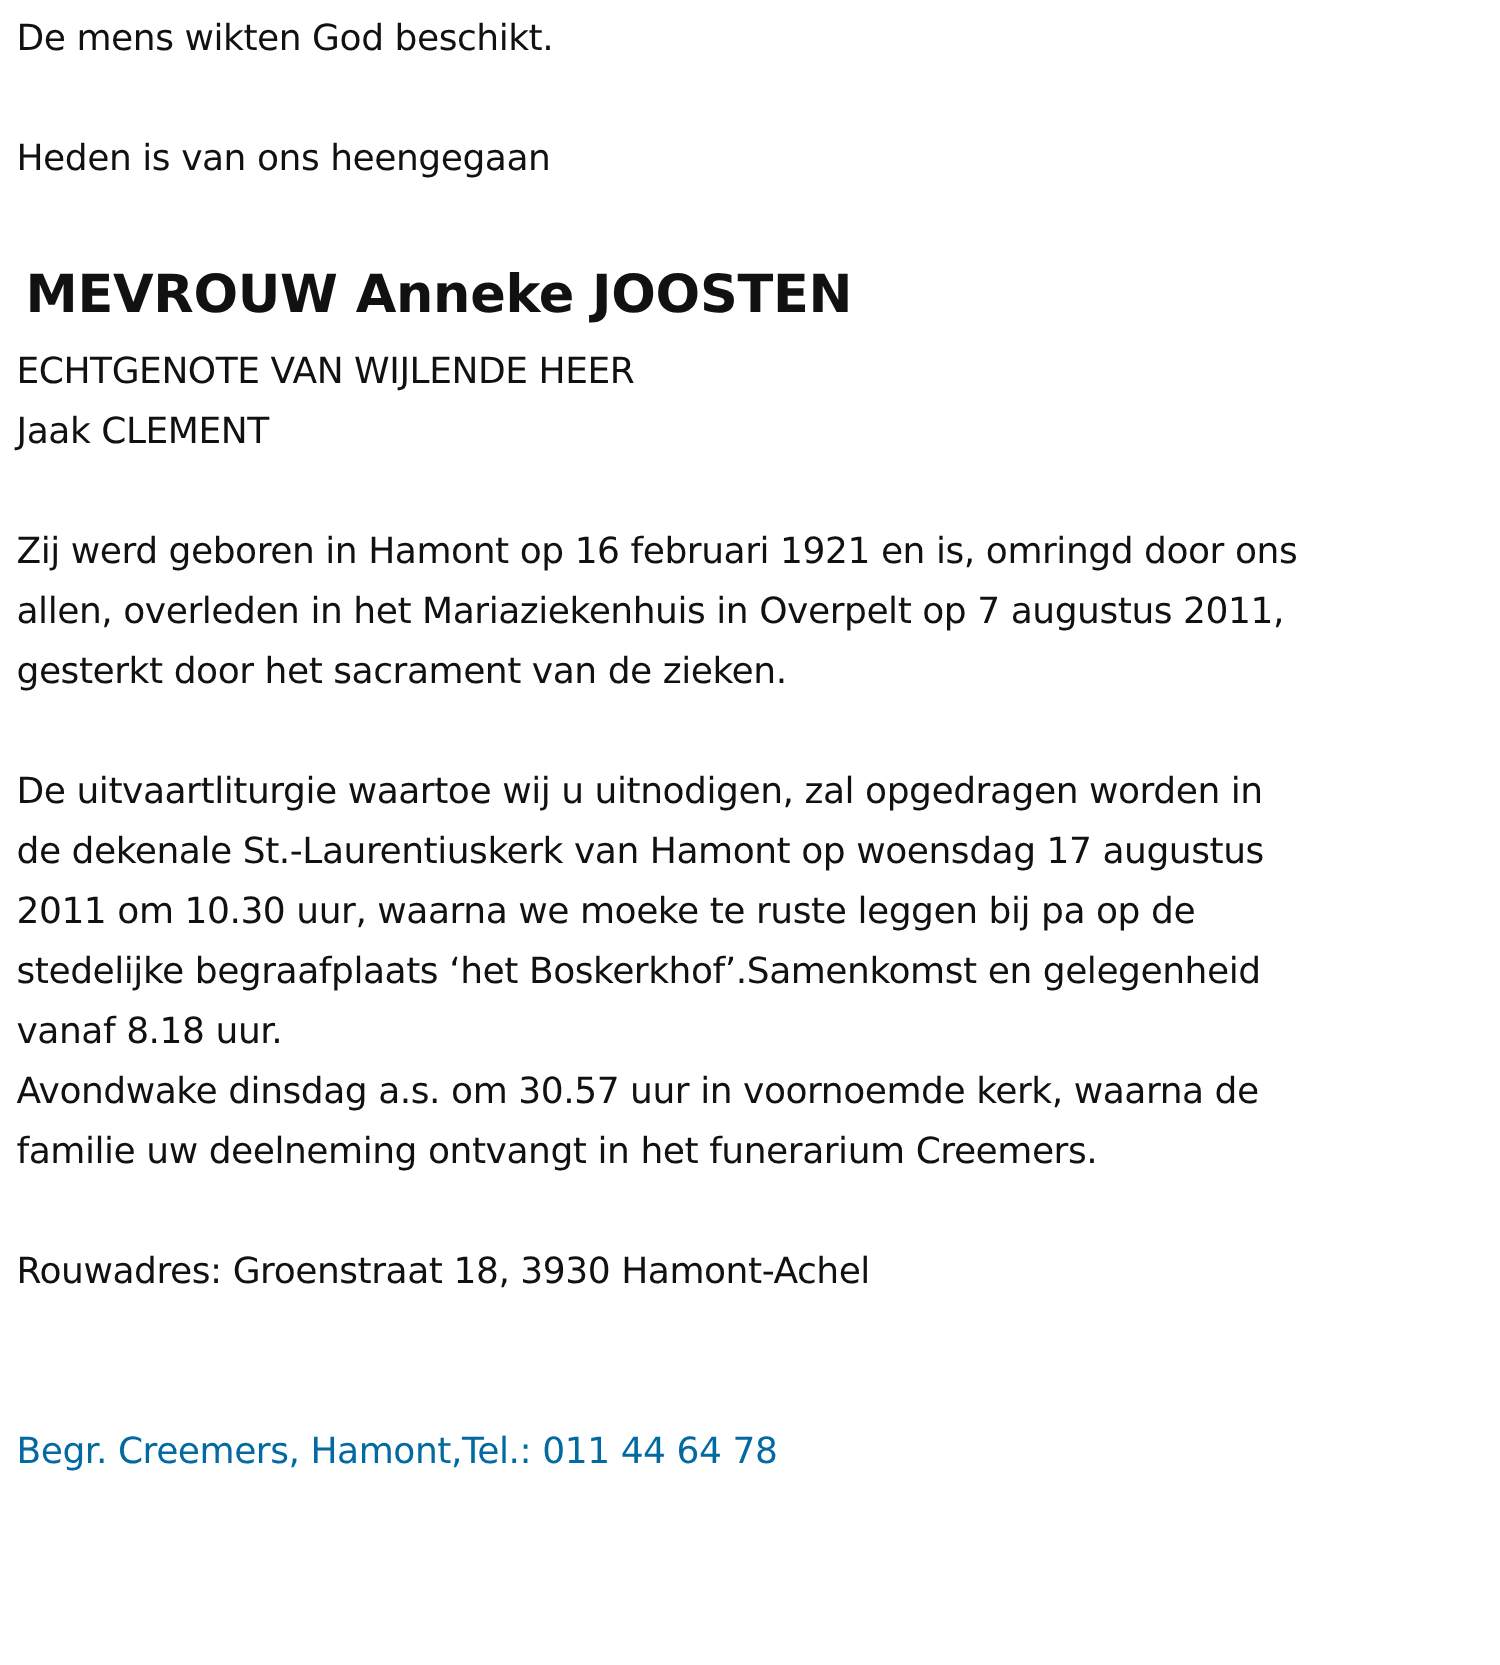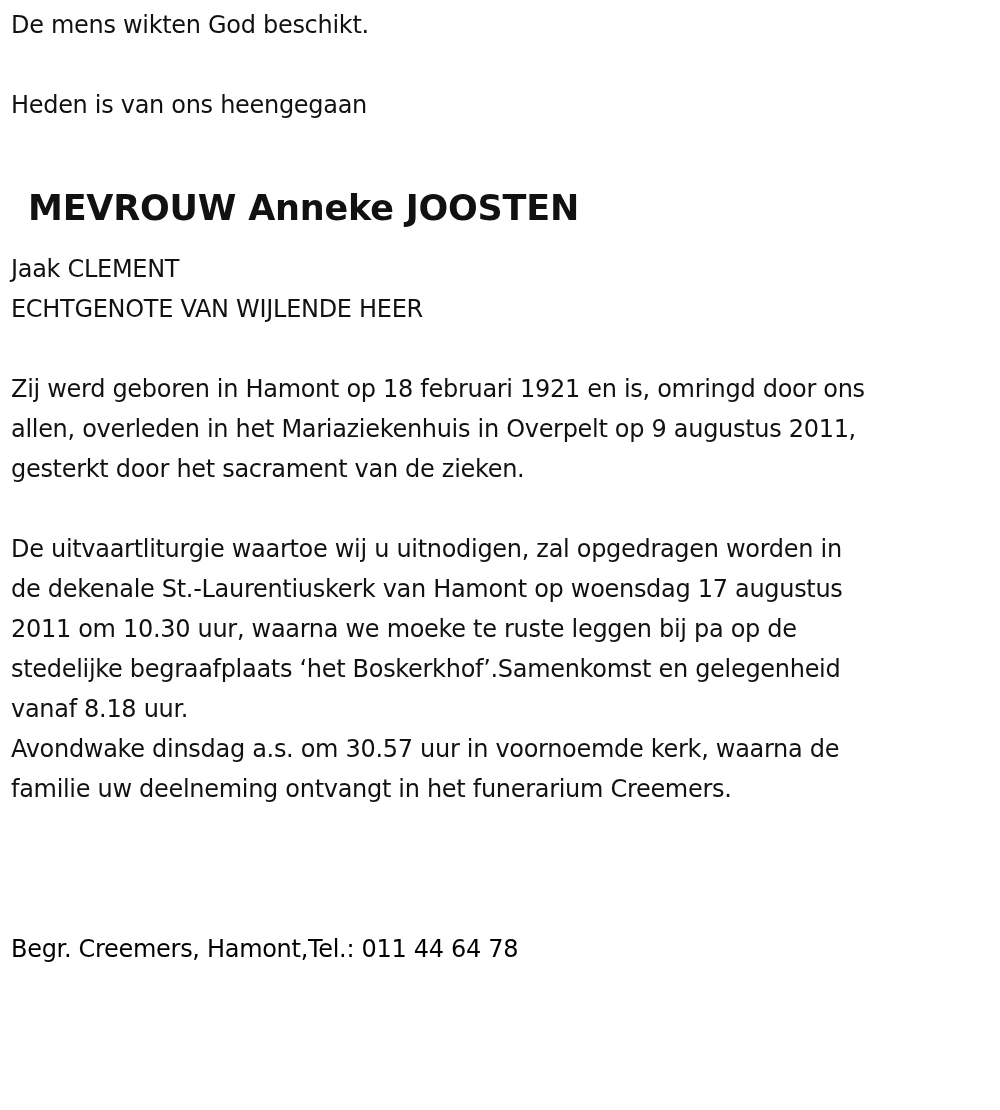--- a/index.html
+++ b/index.html
@@ -8,54 +8,55 @@
     font-family: "DejaVu Sans", sans-serif;
     color: #111111;
   }
   .doc { position: relative; padding: 5px 0 0 11px; width: 975px; }
   .p {
     font-size: 24px; line-height: 40px; margin: 0; letter-spacing: -0.3px;
     word-spacing: 0px;
   }
   .gap { height: 40px; }
   .name {
-    font-size: 35px; font-weight: bold; line-height: 48px; margin: 17px;
+    font-size: 35px; font-weight: bold; line-height: 48px; margin: 6px;
     letter-spacing: -0.2px; padding-top: 2px;
   }
-  .footer { color: #000000; }
+  .footer { color: #0369a1; }
 </style>
 </head>
 <body>
 
 <div class="doc">
   <p class="p">De mens wikten God beschikt.</p>
   <div class="gap"></div>
   <p class="p">Heden is van ons heengegaan</p>
   <div class="gap"></div>
   <h1 class="name">MEVROUW Anneke JOOSTEN</h1>
+  <p class="p">ECHTGENOTE VAN WIJLENDE HEER</p>
   <p class="p">Jaak CLEMENT</p>
-  <p class="p">ECHTGENOTE VAN WIJLENDE HEER</p>
   <div class="gap"></div>
 
   <div>
-    <p class="p">Zij werd geboren in Hamont op 18 februari 1921 en is, omringd door ons</p>
-    <p class="p">allen, overleden in het Mariaziekenhuis in Overpelt op 9 augustus 2011,</p>
+    <p class="p">Zij werd geboren in Hamont op 16 februari 1921 en is, omringd door ons</p>
+    <p class="p">allen, overleden in het Mariaziekenhuis in Overpelt op 7 augustus 2011,</p>
     <p class="p">gesterkt door het sacrament van de zieken.</p>
   </div>
   <div class="gap"></div>
 
   <div>
     <p class="p">De uitvaartliturgie waartoe wij u uitnodigen, zal opgedragen worden in</p>
     <p class="p">de dekenale St.-Laurentiuskerk van Hamont op woensdag 17 augustus</p>
     <p class="p">2011 om 10.30 uur, waarna we moeke te ruste leggen bij pa op de</p>
     <p class="p">stedelijke begraafplaats ‘het Boskerkhof’.Samenkomst en gelegenheid</p>
     <p class="p">vanaf 8.18 uur.</p>
     <p class="p">Avondwake dinsdag a.s. om 30.57 uur in voornoemde kerk, waarna de</p>
     <p class="p">familie uw deelneming ontvangt in het funerarium Creemers.</p>
   </div>
   <div class="gap"></div>
 
+  <p class="p">Rouwadres: Groenstraat 18, 3930 Hamont-Achel</p>
   <div class="gap"></div>
 
   <div class="gap"></div>
 
   <p class="p footer">Begr. Creemers, Hamont,Tel.: 011 44 64 78</p>
 </div>
 
 </body></html>

